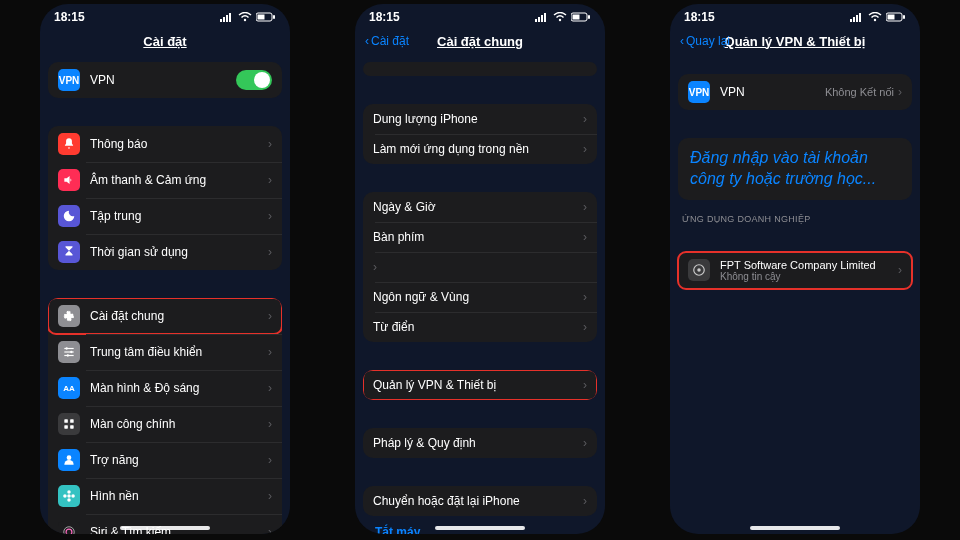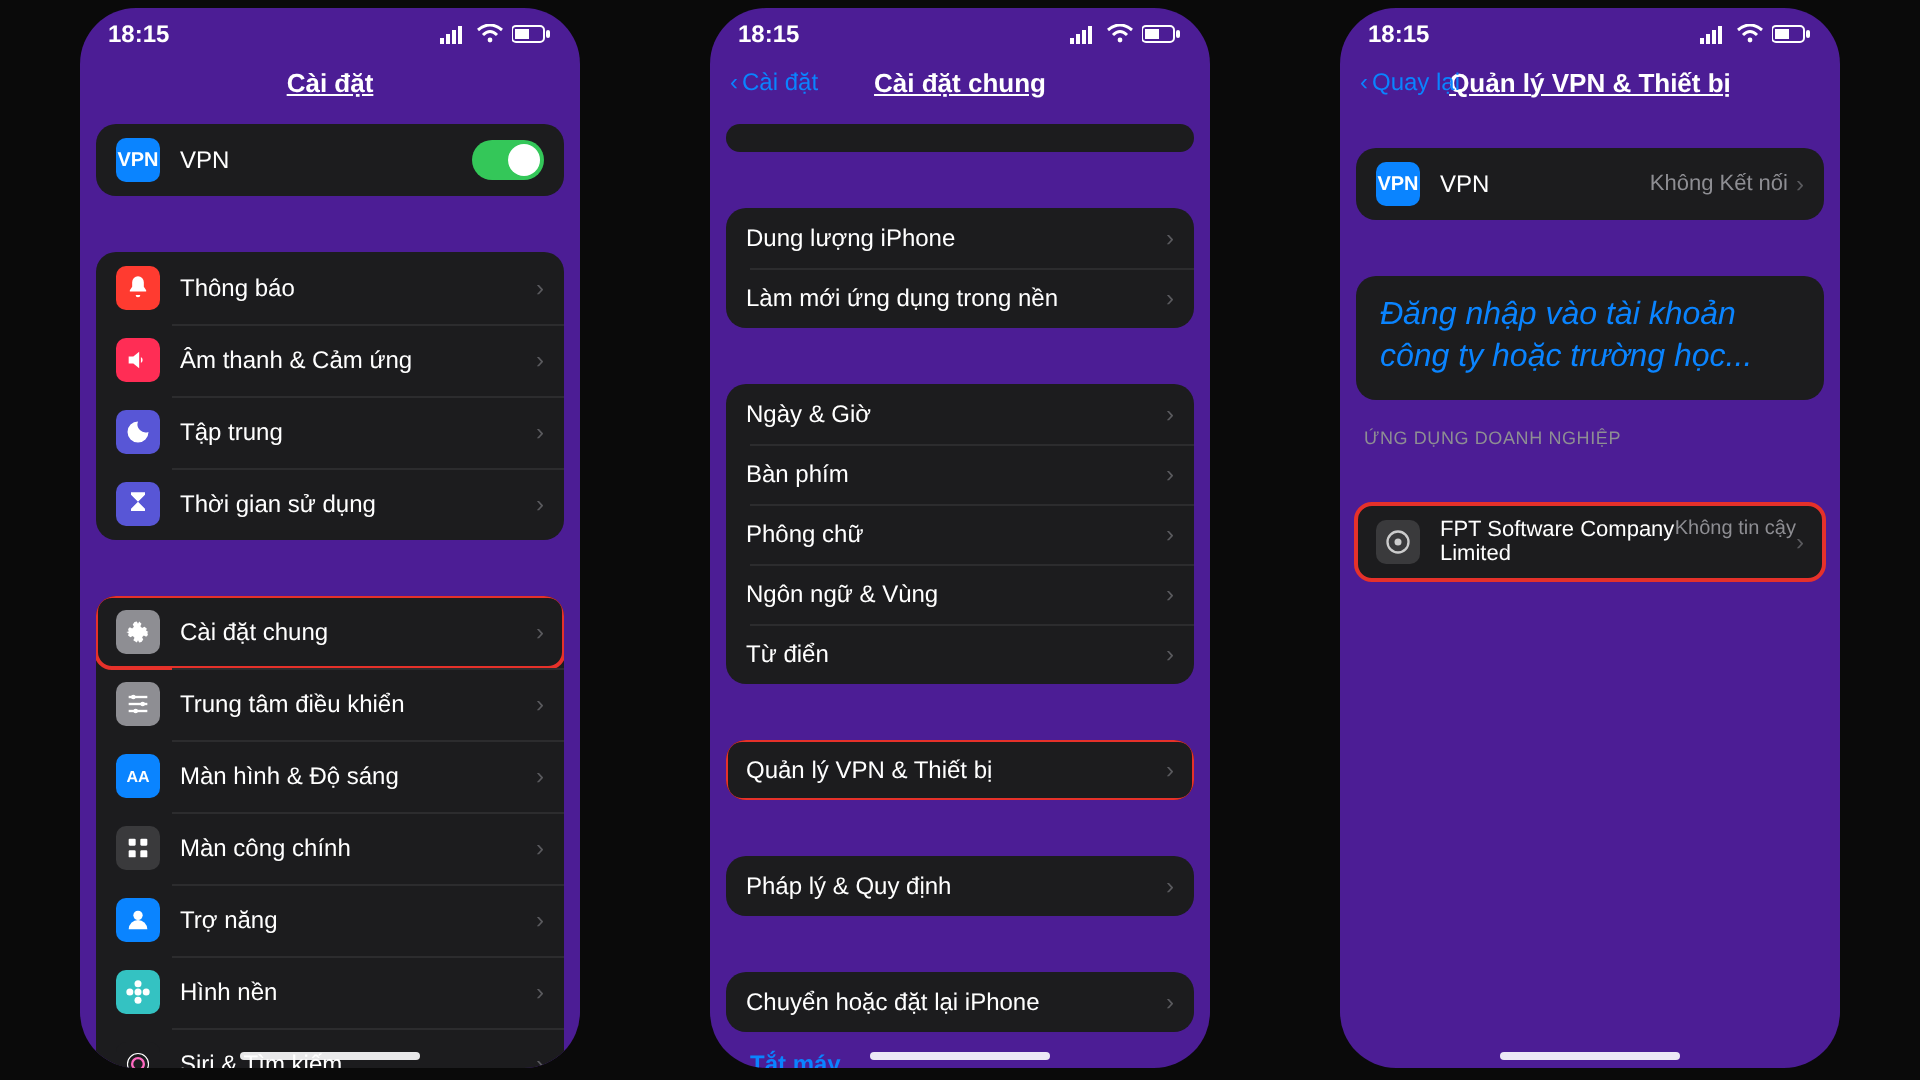--- a/index.html
+++ b/index.html
@@ -9,21 +9,21 @@
     width: 960px;
     height: 540px;
     display: flex;
     justify-content: space-between;
     padding: 4px 40px;
     overflow: hidden;
   }
   .phone {
     width: 250px;
     height: 530px;
-    background: #4c1d95;
+    background: #0f172a;
     border-radius: 28px;
     overflow: hidden;
     position: relative;
     color: #fff;
     display: flex;
     flex-direction: column;
   }
   .statusbar {
     display: flex;
     justify-content: space-between;
@@ -125,21 +125,21 @@
     position: absolute;
     bottom: 4px;
     left: 50%;
     transform: translateX(-50%);
     width: 90px;
     height: 4px;
     background: #fff;
     opacity: 0.9;
     border-radius: 2px;
   }
-  .col { display: flex; flex-direction: row; }
+  .col { display: flex; flex-direction: column; }
   .icon svg { width: 14px; height: 14px; }
   .icon-white { color: #fff; font-size: 10px; font-weight: 700; }
 </style>
 </head>
 <body>
 
 <div class="phone">
   <div class="statusbar">
     <span>18:15</span>
     <span class="status-right">
@@ -363,21 +363,20 @@
     <div class="group" id="s2g2">
         <div class="row noicon">
           <span class="label">Ngày &amp; Giờ</span>
           <span class="chev">›</span>
         </div>
         <div class="row noicon">
           <span class="label">Bàn phím</span>
           <span class="chev">›</span>
         </div>
         <div class="row noicon">
-          <span class="label">Phông chữ</span>
           <span class="chev">›</span>
         </div>
         <div class="row noicon">
           <span class="label">Ngôn ngữ &amp; Vùng</span>
           <span class="chev">›</span>
         </div>
         <div class="row noicon">
           <span class="label">Từ điển</span>
           <span class="chev">›</span>
         </div>

